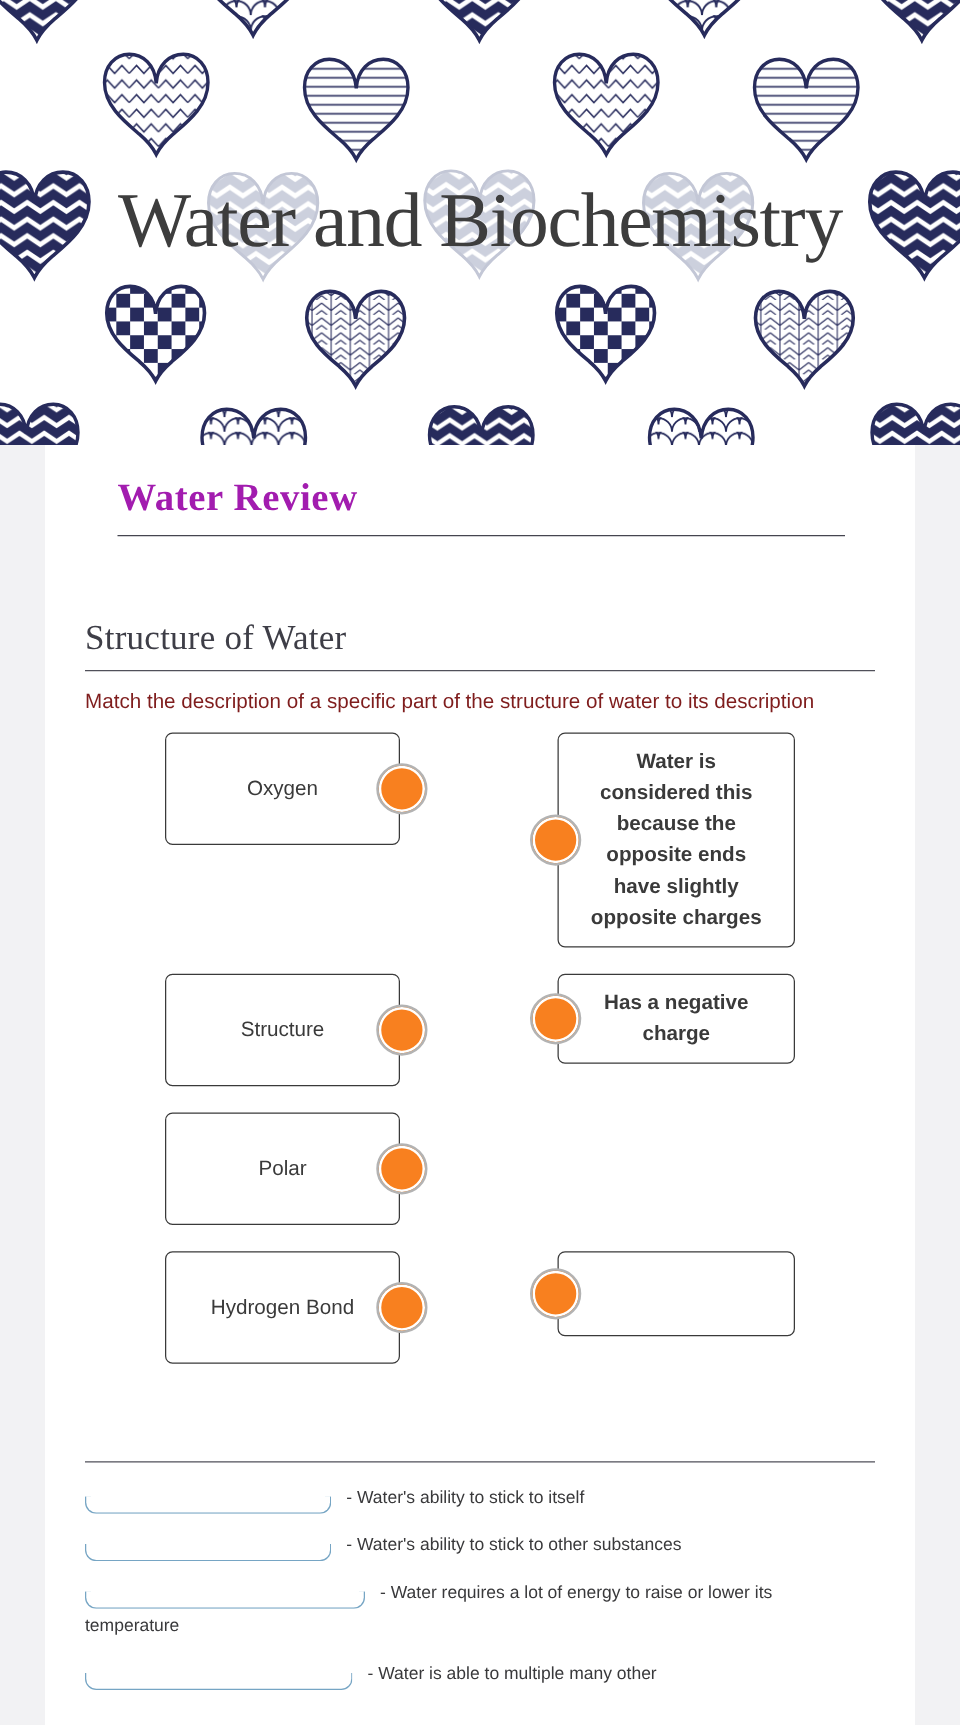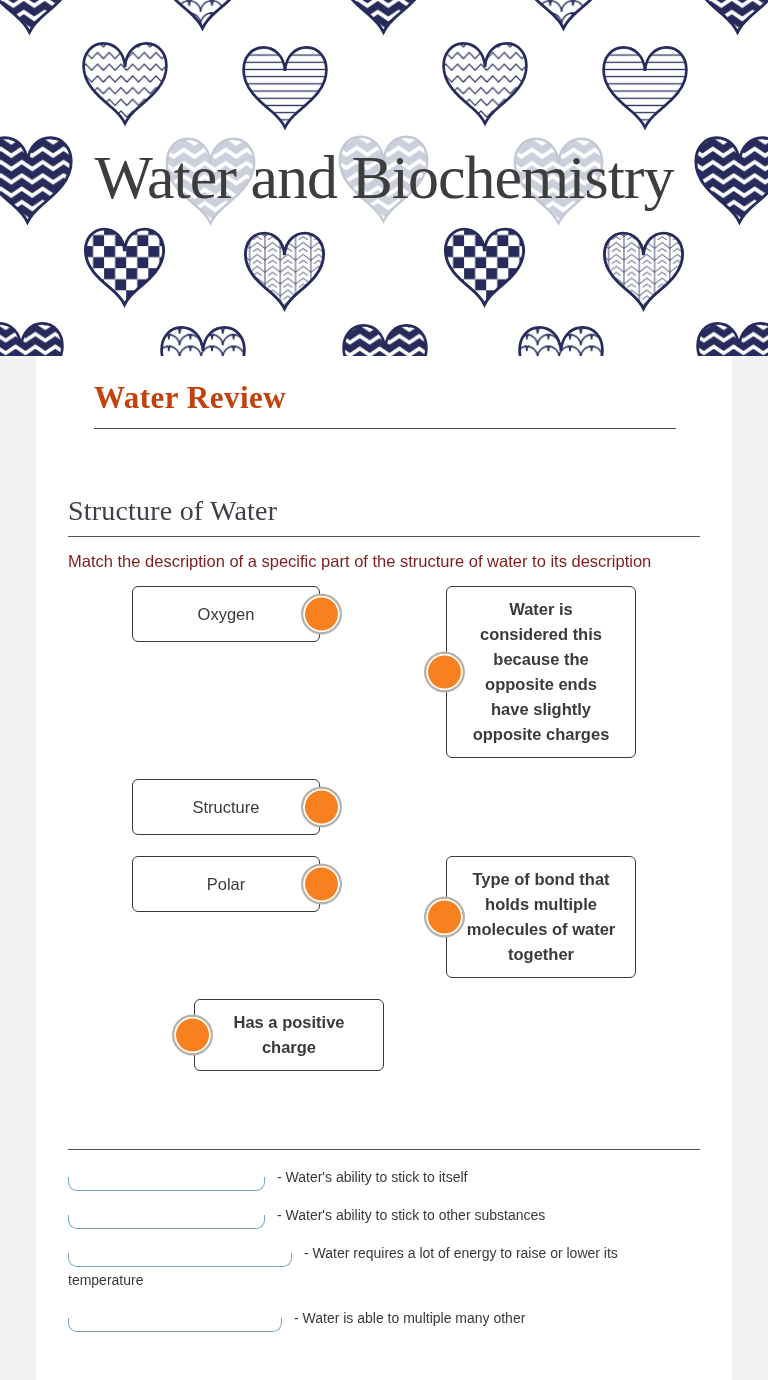--- a/index.html
+++ b/index.html
@@ -16,42 +16,42 @@
   }
 
   
   .card {
     margin:0 36px; width:696px; min-height:1024px; background:#ffffff;
     padding:24px 32px 40px; color:#3a3a3a;
   }
   .ws-title-block { margin:0 24px 0 26px; }
   .ws-title-block h2 {
     font-family:"Liberation Serif","DejaVu Serif",serif;
-    font-size:31px; font-weight:700; color:#c2410c; letter-spacing:0.5px;
+    font-size:31px; font-weight:700; color:#a21caf; letter-spacing:0.5px;
   }
   .ws-title-rule { border:none; border-bottom:1.6px solid #45454f; margin-top:12px; }
 
   .section-heading {
     font-family:"Liberation Serif","DejaVu Serif",serif;
     font-size:28px; font-weight:400; color:#3e3e47; letter-spacing:0.2px;
   }
   .section-rule { border:none; border-bottom:1.2px solid #50505a; margin-top:9px; }
 
   .sec1 { margin-top:66px; }
   .instruction { margin-top:12px; font-size:16.5px; line-height:25px; color:#7f1d1d; max-width:620px; }
 
   
   .match-area { margin-top:12px; }
   .match-row { display:flex; align-items:flex-start; margin-bottom:21px; }
   .mbox {
     position:relative; border:1.5px solid #3a3a3a; border-radius:6px; background:#fff;
     font-size:16.5px; line-height:25px; color:#3a3a3a;
     display:flex; align-items:center; justify-content:center; text-align:center;
   }
-  .mbox.left  { margin-left:64px; width:188px; height:56px; }
+  .mbox.left  { margin-left:64px; width:188px; height:90px; }
   .mbox.right { margin-left:126px; width:190px; min-height:68px; padding:10px 18px;font-weight:bold; }
   .dot {
     position:absolute; top:50%; width:41px; height:41px; border-radius:50%;
     background:#f8801f; border:2px solid #b3b3b3;
     box-shadow:inset 0 0 0 2px #ffffff; z-index:1;
   }
   .dot.r { right:-23px; transform:translateY(-50%); }
   .dot.l { left:-23px;  transform:translateY(-50%); }
 
   
@@ -168,36 +168,39 @@
           <span>Water is considered this because the opposite ends have slightly opposite charges</span>
           <span class="dot l"></span>
         </div>
       </div>
 
       <div class="match-row">
         <div class="mbox left">
           <span>Structure</span>
           <span class="dot r"></span>
         </div>
+        <div class="mbox right">
+          <span>Has a negative charge</span>
+          <span class="dot l"></span>
+        </div>
       </div>
 
       <div class="match-row">
         <div class="mbox left">
           <span>Polar</span>
           <span class="dot r"></span>
         </div>
+      </div>
+
+      <div class="match-row">
+        <div class="mbox left">
+          <span>Hydrogen Bond</span>
+          <span class="dot r"></span>
+        </div>
         <div class="mbox right">
-          <span>Type of bond that holds multiple molecules of water together</span>
-          <span class="dot l"></span>
-        </div>
-      </div>
-
-      <div class="match-row">
-        <div class="mbox right">
-          <span>Has a positive charge</span>
           <span class="dot l"></span>
         </div>
       </div>
 
     </div>
   </section>
 
   <section class="sec2">
     <hr class="section-rule">
 

